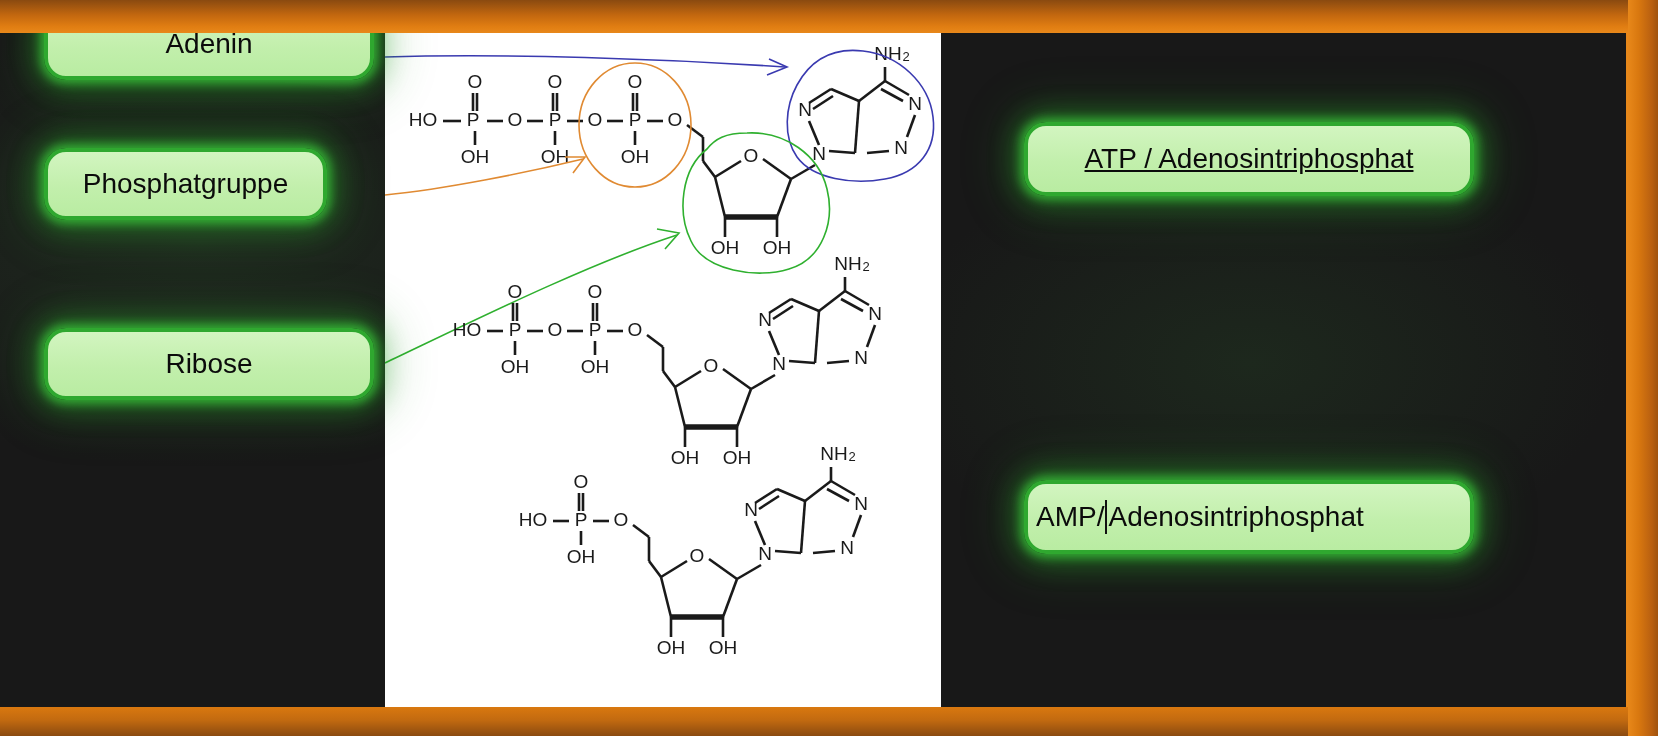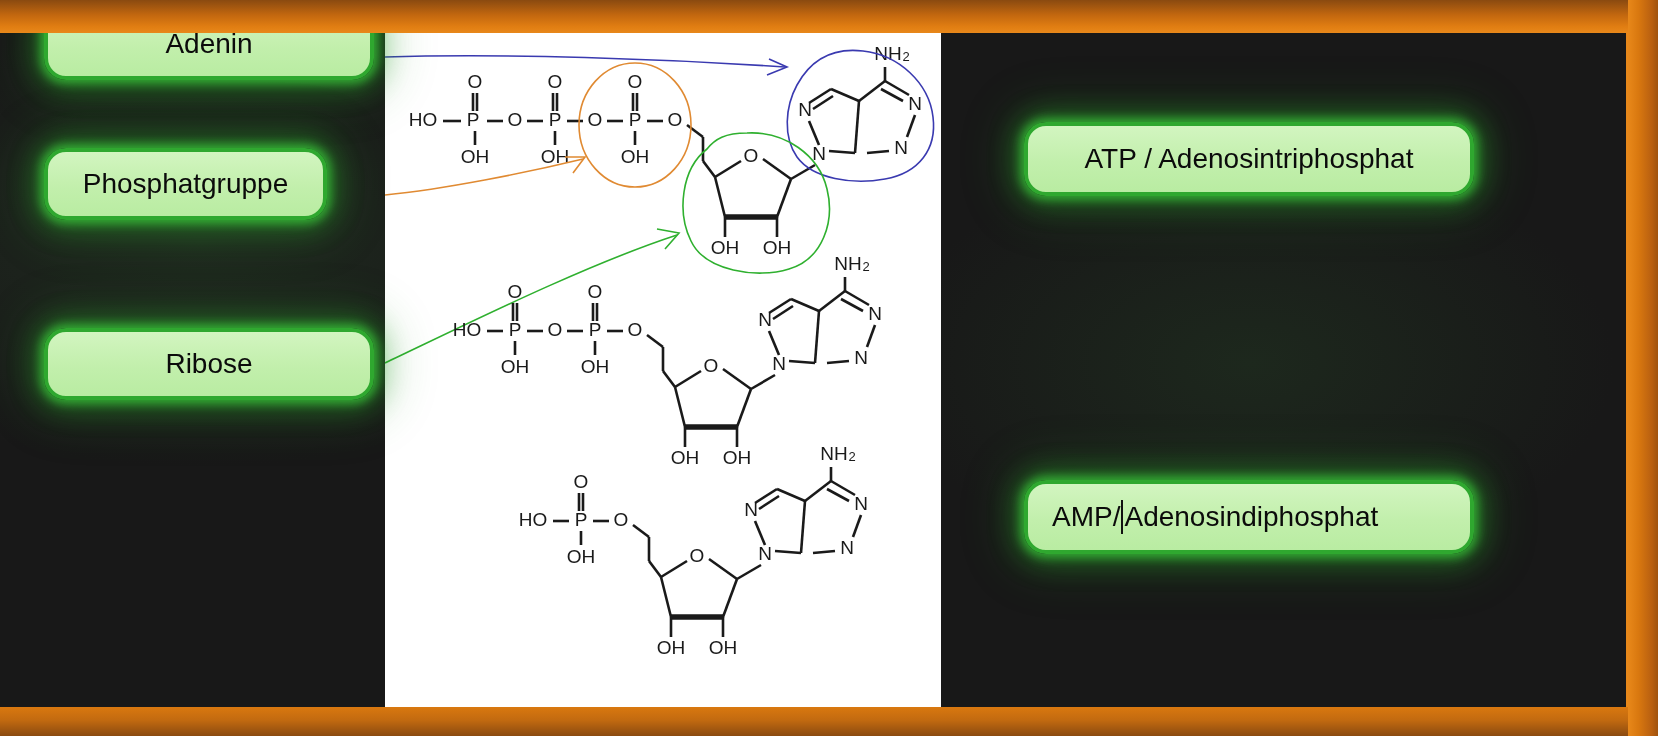--- a/index.html
+++ b/index.html
@@ -76,27 +76,27 @@
       0 0 48px 18px rgba(40, 140, 40, 0.22);
     display: flex;
     align-items: center;
     color: #0b0b0b;
     font-size: 28px;
     line-height: 1;
     white-space: nowrap;
     overflow: hidden;
   }
   .label-box.center { justify-content: center; }
-  .label-box.leftpad { padding-left: 24px; }
+  .label-box.leftpad { padding-left: 8px; }
 
   
   #lbl-adenin        { left: 44px;  top: 8px;   width: 330px; height: 72px;  }
   #lbl-phosphat      { left: 44px;  top: 148px; width: 283px; height: 72px;  }
   #lbl-ribose        { left: 44px;  top: 328px; width: 330px; height: 72px;  }
-  #lbl-atp           { left: 1024px; top: 122px; width: 450px; height: 74px; }
+  #lbl-atp           { left: 1024px; top: 122px; width: 450px; height: 74px; text-decoration: underline; }
   #lbl-adp           { left: 1024px; top: 301px; width: 450px; height: 74px; }
   #lbl-amp           { left: 1024px; top: 480px; width: 450px; height: 74px; }
 
   
   .caret {
     display: inline-block;
     width: 2px;
     height: 34px;
     background: #111;
     vertical-align: middle;
@@ -334,21 +334,21 @@
   </div>
 
   <div class="label-box center" id="lbl-atp">
     <span>ATP / Adenosintriphosphat</span>
   </div>
 
 
   <div class="label-box leftpad" id="lbl-amp">
     <span class="amp-text">AMP/</span>
     <span class="caret"></span>
-    <span class="amp-text">Adenosindiphosphat</span>
+    <span class="amp-text">Adenosintriphosphat</span>
   </div>
 
   <div class="border-top"></div>
   <div class="border-bottom"></div>
   <div class="border-right-line"></div>
   <div class="border-right"></div>
 
 </div>
 
 </body></html>

